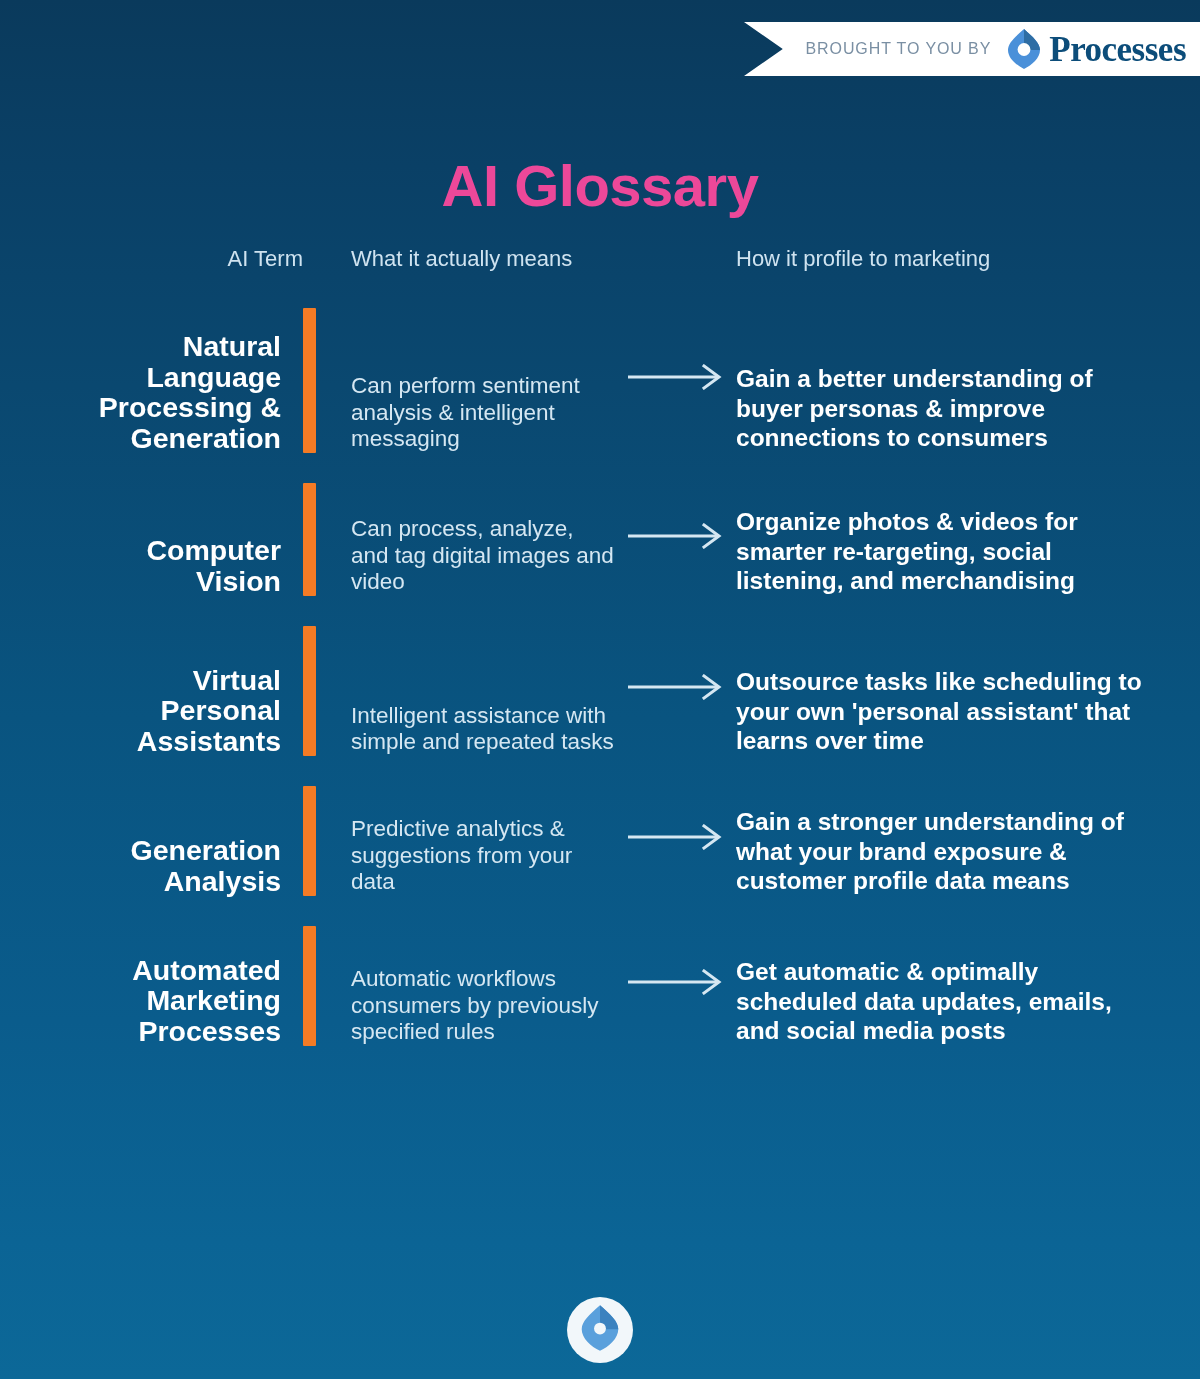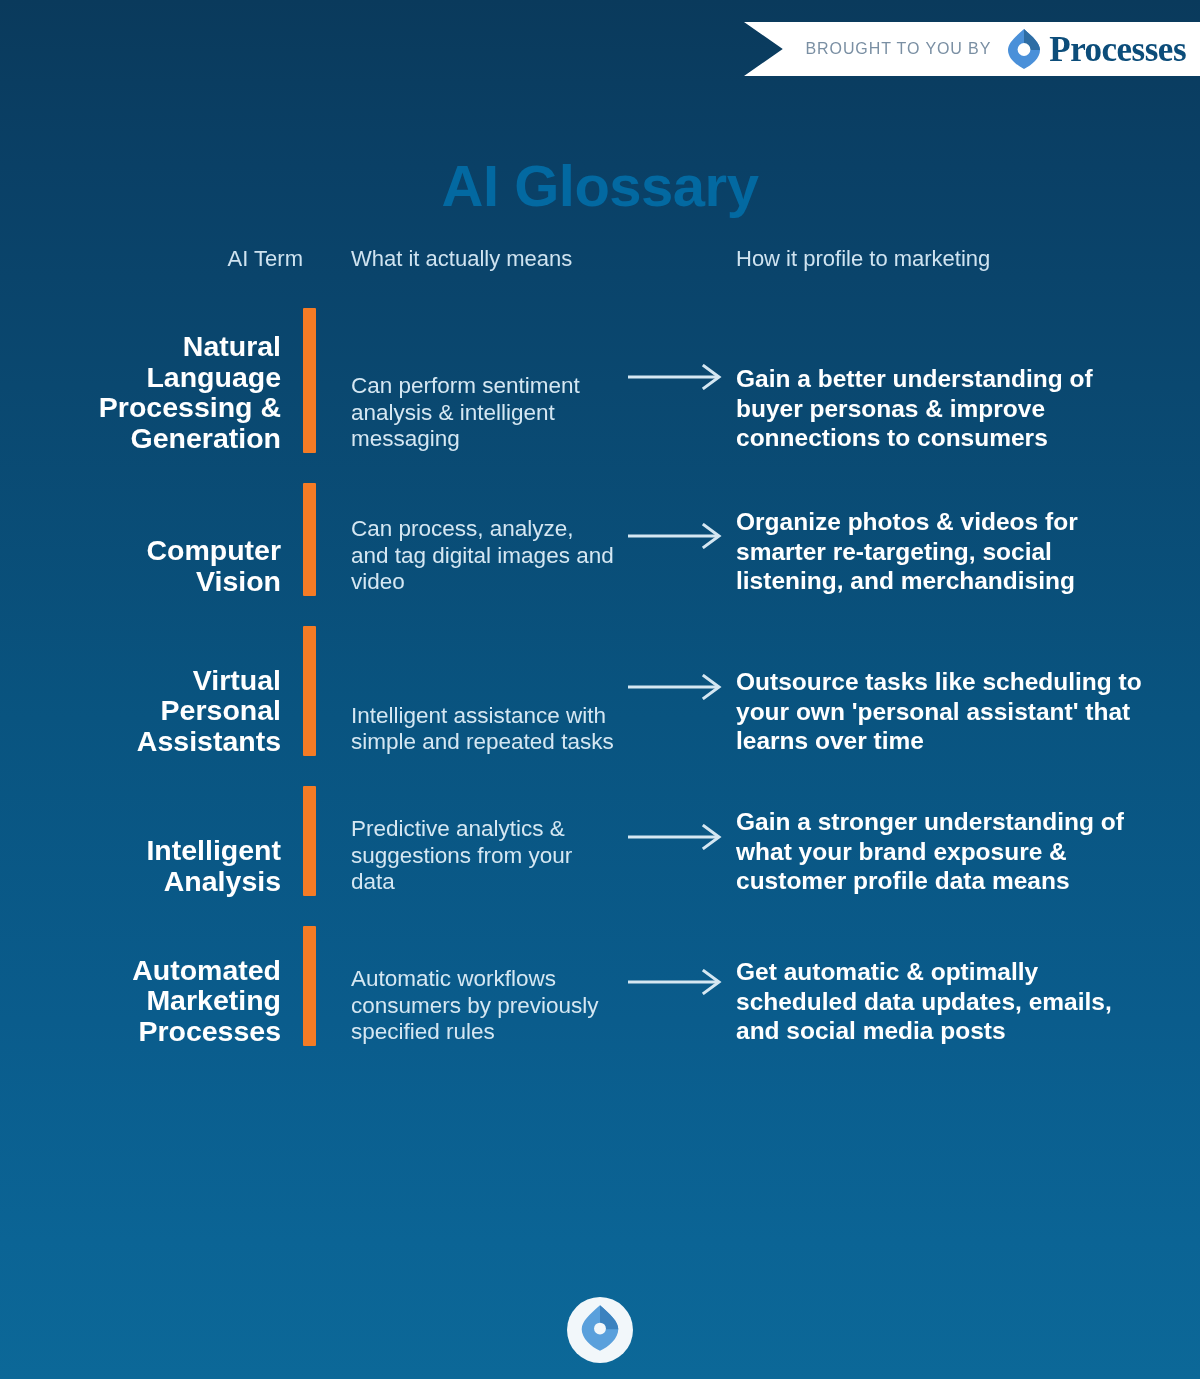--- a/index.html
+++ b/index.html
@@ -70,21 +70,21 @@
     line-height: 1;
   }
 
   
   .title {
     position: absolute;
     top: 152px;
     left: 0;
     width: 1200px;
     text-align: center;
-    color: #0369a1;
+    color: #ec4899;
     font-size: 58px;
     font-weight: bold;
     letter-spacing: -0.5px;
   }
 
   
   .table {
     position: absolute;
     top: 246px;
     left: 88px;
@@ -251,21 +251,21 @@
         <div class="mean">Intelligent assistance with simple and repeated tasks</div>
         <div class="arrow-cell">
           <span><svg width="100" height="26" viewBox="0 0 100 26" aria-hidden="true">
               <line x1="2" y1="13" x2="92" y2="13" stroke="#d5e7f2" stroke-width="3"></line>
               <polyline points="78,2 93,13 78,24" fill="none" stroke="#d5e7f2" stroke-width="3" stroke-linecap="square" stroke-linejoin="miter"></polyline>
             </svg></span>
         </div>
         <div class="apply">Outsource tasks like scheduling to your own 'personal assistant' that learns over time</div>
       </div>
       <div class="row">
-        <div class="term">Intelligent Analysis</div>
+        <div class="term">Generation Analysis</div>
         <div class="bar-cell">
           <div class="bar" style="height: 110px;"></div>
         </div>
         <div class="mean">Predictive analytics &amp; suggestions from your data</div>
         <div class="arrow-cell">
           <span><svg width="100" height="26" viewBox="0 0 100 26" aria-hidden="true">
               <line x1="2" y1="13" x2="92" y2="13" stroke="#d5e7f2" stroke-width="3"></line>
               <polyline points="78,2 93,13 78,24" fill="none" stroke="#d5e7f2" stroke-width="3" stroke-linecap="square" stroke-linejoin="miter"></polyline>
             </svg></span>
         </div>

